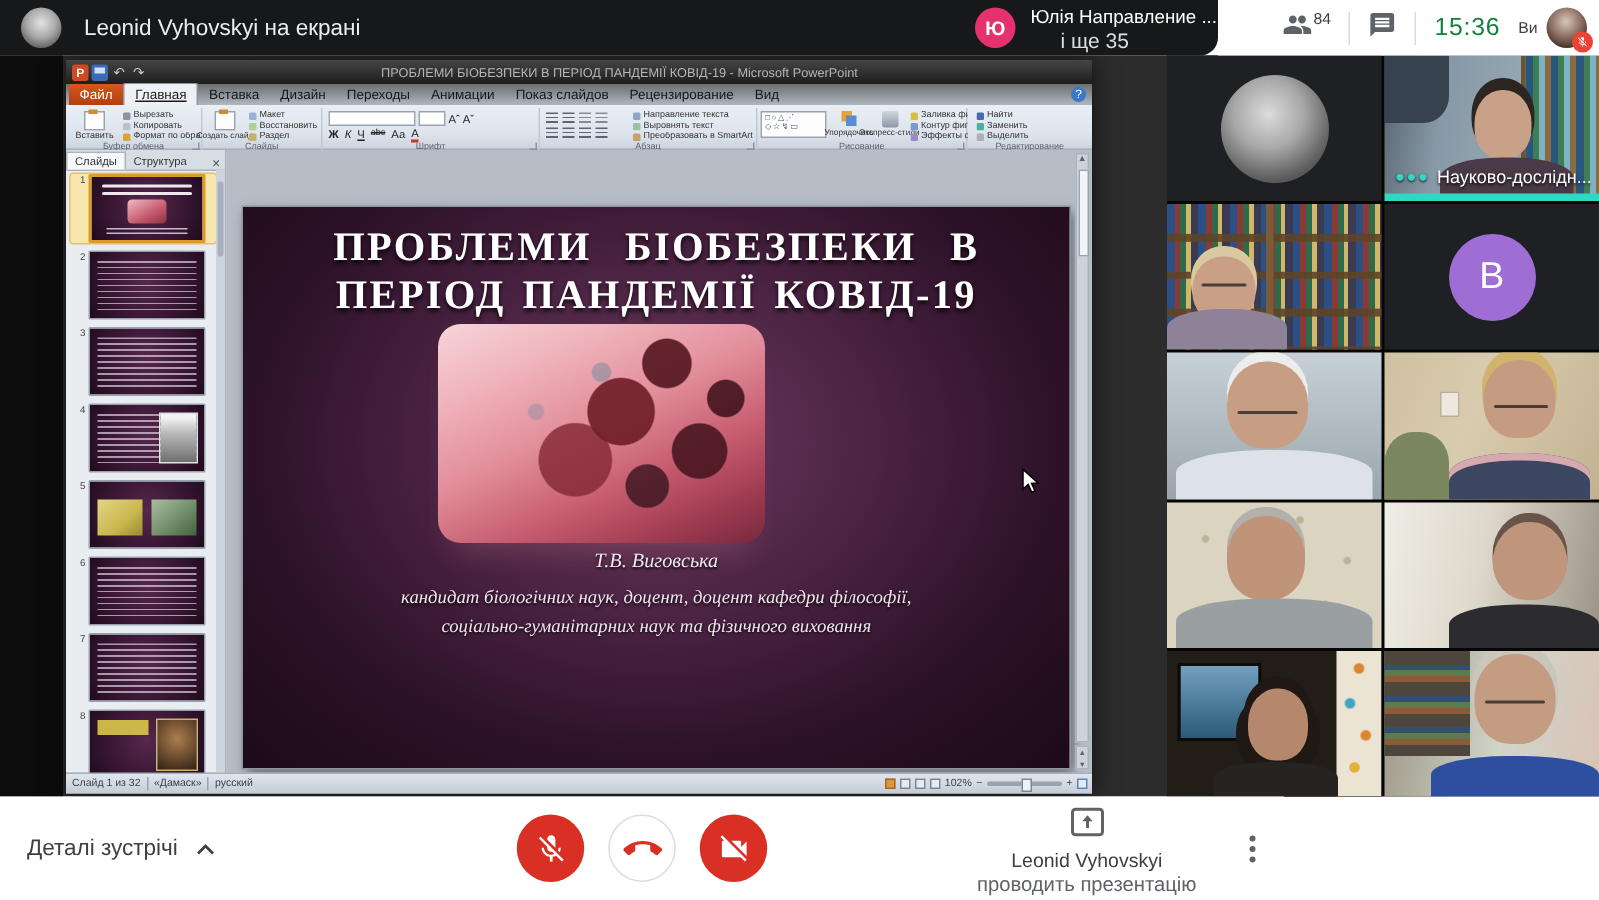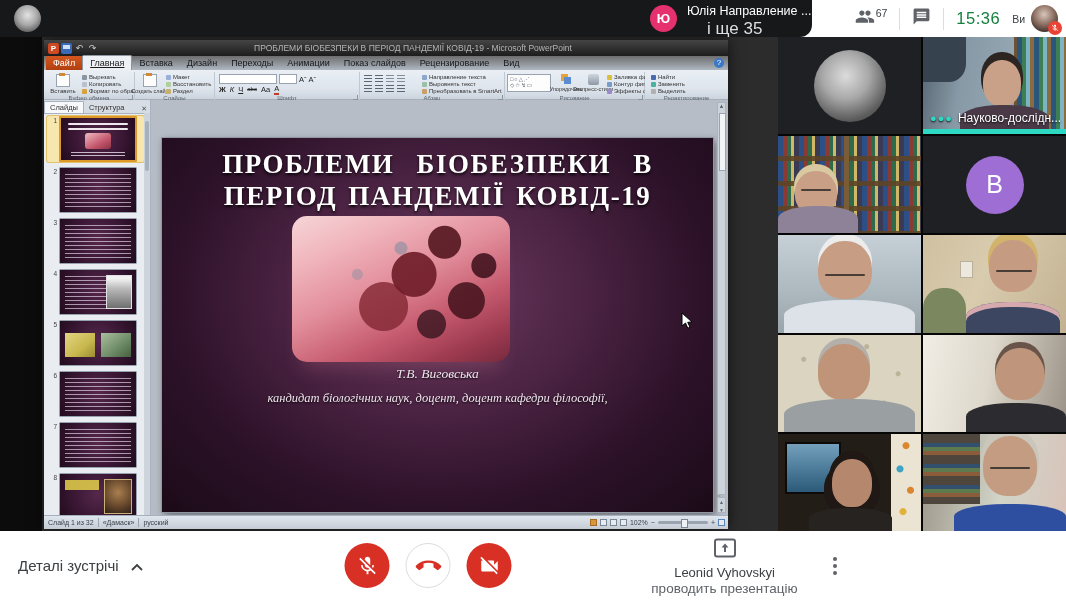--- a/index.html
+++ b/index.html
@@ -8,21 +8,21 @@
 
   
   .topbar-black{position:absolute;left:0;top:0;width:812px;height:37px;background:#17181a;
                 border-bottom-right-radius:12px;z-index:5;}
   .presenter-avatar{position:absolute;left:14px;top:5px;width:27px;height:27px;border-radius:50%;
       background:radial-gradient(circle at 50% 38%,#e3e3e3 0%,#a9a9a9 45%,#6a6a6a 75%,#4a4a4a 100%);}
   .presenter-label{position:absolute;left:56px;top:0;height:37px;line-height:37px;color:#eceded;font-size:15px;}
   .notif-avatar{position:absolute;left:650px;top:5px;width:27px;height:27px;border-radius:50%;background:#e5326e;
       color:#fff;font-size:13px;font-weight:bold;text-align:center;line-height:27px;}
   .notif-name{position:absolute;left:687px;top:4px;color:#fff;font-size:12.5px;}
-  .notif-more{position:absolute;left:687px;top:19px;color:#dcdee0;font-size:17px;padding-left:20px;}
+  .notif-more{position:absolute;left:687px;top:19px;color:#dcdee0;font-size:14px;padding-left:20px;}
   .topbar-white{position:absolute;left:812px;top:0;width:254px;height:37px;background:#fff;z-index:5;
       display:flex;align-items:center;justify-content:flex-end;gap:12px;padding-right:8px;box-sizing:border-box;}
   .tb-icon{position:relative;display:flex;align-items:center;}
   .tb-count{position:relative;top:-6px;font-size:10.5px;color:#3c4043;margin-left:1px;}
   .tb-div{width:1px;height:22px;background:#dadce0;}
   .tb-time{font-size:16.5px;color:#15803d;letter-spacing:.5px;}
   .tb-you{font-size:10.5px;color:#3c4043;margin-right:-6px;}
   .tb-avatar{position:relative;width:27px;height:27px;border-radius:50%;
       background:radial-gradient(circle at 48% 35%,#d9c6bb 0%,#8d6f63 45%,#3e3028 80%);}
   .tb-mic-badge{position:absolute;right:-4px;bottom:-3px;width:14px;height:14px;border-radius:50%;
@@ -218,32 +218,33 @@
   .more-dots{position:absolute;right:19px;top:26px;width:4px;}
   .more-dots span{display:block;width:4px;height:4px;border-radius:50%;background:#5f6368;margin-bottom:3px;}
 </style>
 </head>
 <body>
 
 <div class="stage">
 
   <div class="topbar-black">
     <div class="presenter-avatar"></div>
+    <div class="presenter-label">Leonid Vyhovskyi на екрані</div>
     <div class="notif-avatar">Ю</div>
     <div class="notif-name">Юлія Направление ...</div>
     <div class="notif-more">і ще 35</div>
   </div>
   <div class="topbar-white">
     <div class="tb-icon">
       <span>
         <svg width="21" height="21" viewBox="0 0 24 24" fill="#5f6368">
             <path d="M9 11c1.66 0 3-1.34 3-3S10.66 5 9 5 6 6.34 6 8s1.34 3 3 3zm7 0c1.66 0 3-1.34 3-3s-1.34-3-3-3-3 1.34-3 3 1.34 3 3 3zm-7 2c-2.33 0-7 1.17-7 3.5V19h14v-2.5C16 14.17 11.33 13 9 13zm7 0c-.29 0-.62.02-.97.05 1.16.84 1.97 1.97 1.97 3.45V19h6v-2.5c0-2.33-4.67-3.5-7-3.5z"></path>
           </svg>
       </span>
-      <span class="tb-count">67</span>
+      <span class="tb-count">84</span>
     </div>
     <div class="tb-div"></div>
     <div class="tb-icon">
       <span>
         <svg width="19" height="19" viewBox="0 0 24 24" fill="#5f6368">
             <path d="M20 2H4c-1.1 0-2 .9-2 2v18l4-4h14c1.1 0 2-.9 2-2V4c0-1.1-.9-2-2-2zm-2 12H6v-2h12v2zm0-3H6V9h12v2zm0-3H6V6h12v2z"></path>
           </svg>
       </span>
     </div>
     <div class="tb-div"></div>
@@ -481,20 +482,21 @@
         <div class="editor">
           <div class="slide">
             <div class="sl-title">
               <div class="l1">ПРОБЛЕМИ БІОБЕЗПЕКИ В</div>
               <div class="l2">ПЕРІОД ПАНДЕМІЇ КОВІД-19</div>
             </div>
             <div class="sl-virus"></div>
             <div class="sl-author">
               <div class="a1">Т.В. Виговська</div>
               <div class="a2">кандидат біологічних наук, доцент, доцент кафедри філософії,</div>
+              <div class="a3">соціально-гуманітарних наук та фізичного виховання</div>
             </div>
             <div class="cursor">
               <svg width="12" height="18" viewBox="0 0 12 18">
                   <path d="M1 1 L1 14 L4.5 11 L6.8 16.2 L9 15.2 L6.7 10.3 L11 10 Z" fill="#fff" stroke="#000" stroke-width="1"></path>
                 </svg>
             </div>
           </div>
           <div class="ed-scroll">▲<div class="ed-thumbbar"></div></div>
           <div class="ed-nav">▲<br>▼</div>
         </div>

